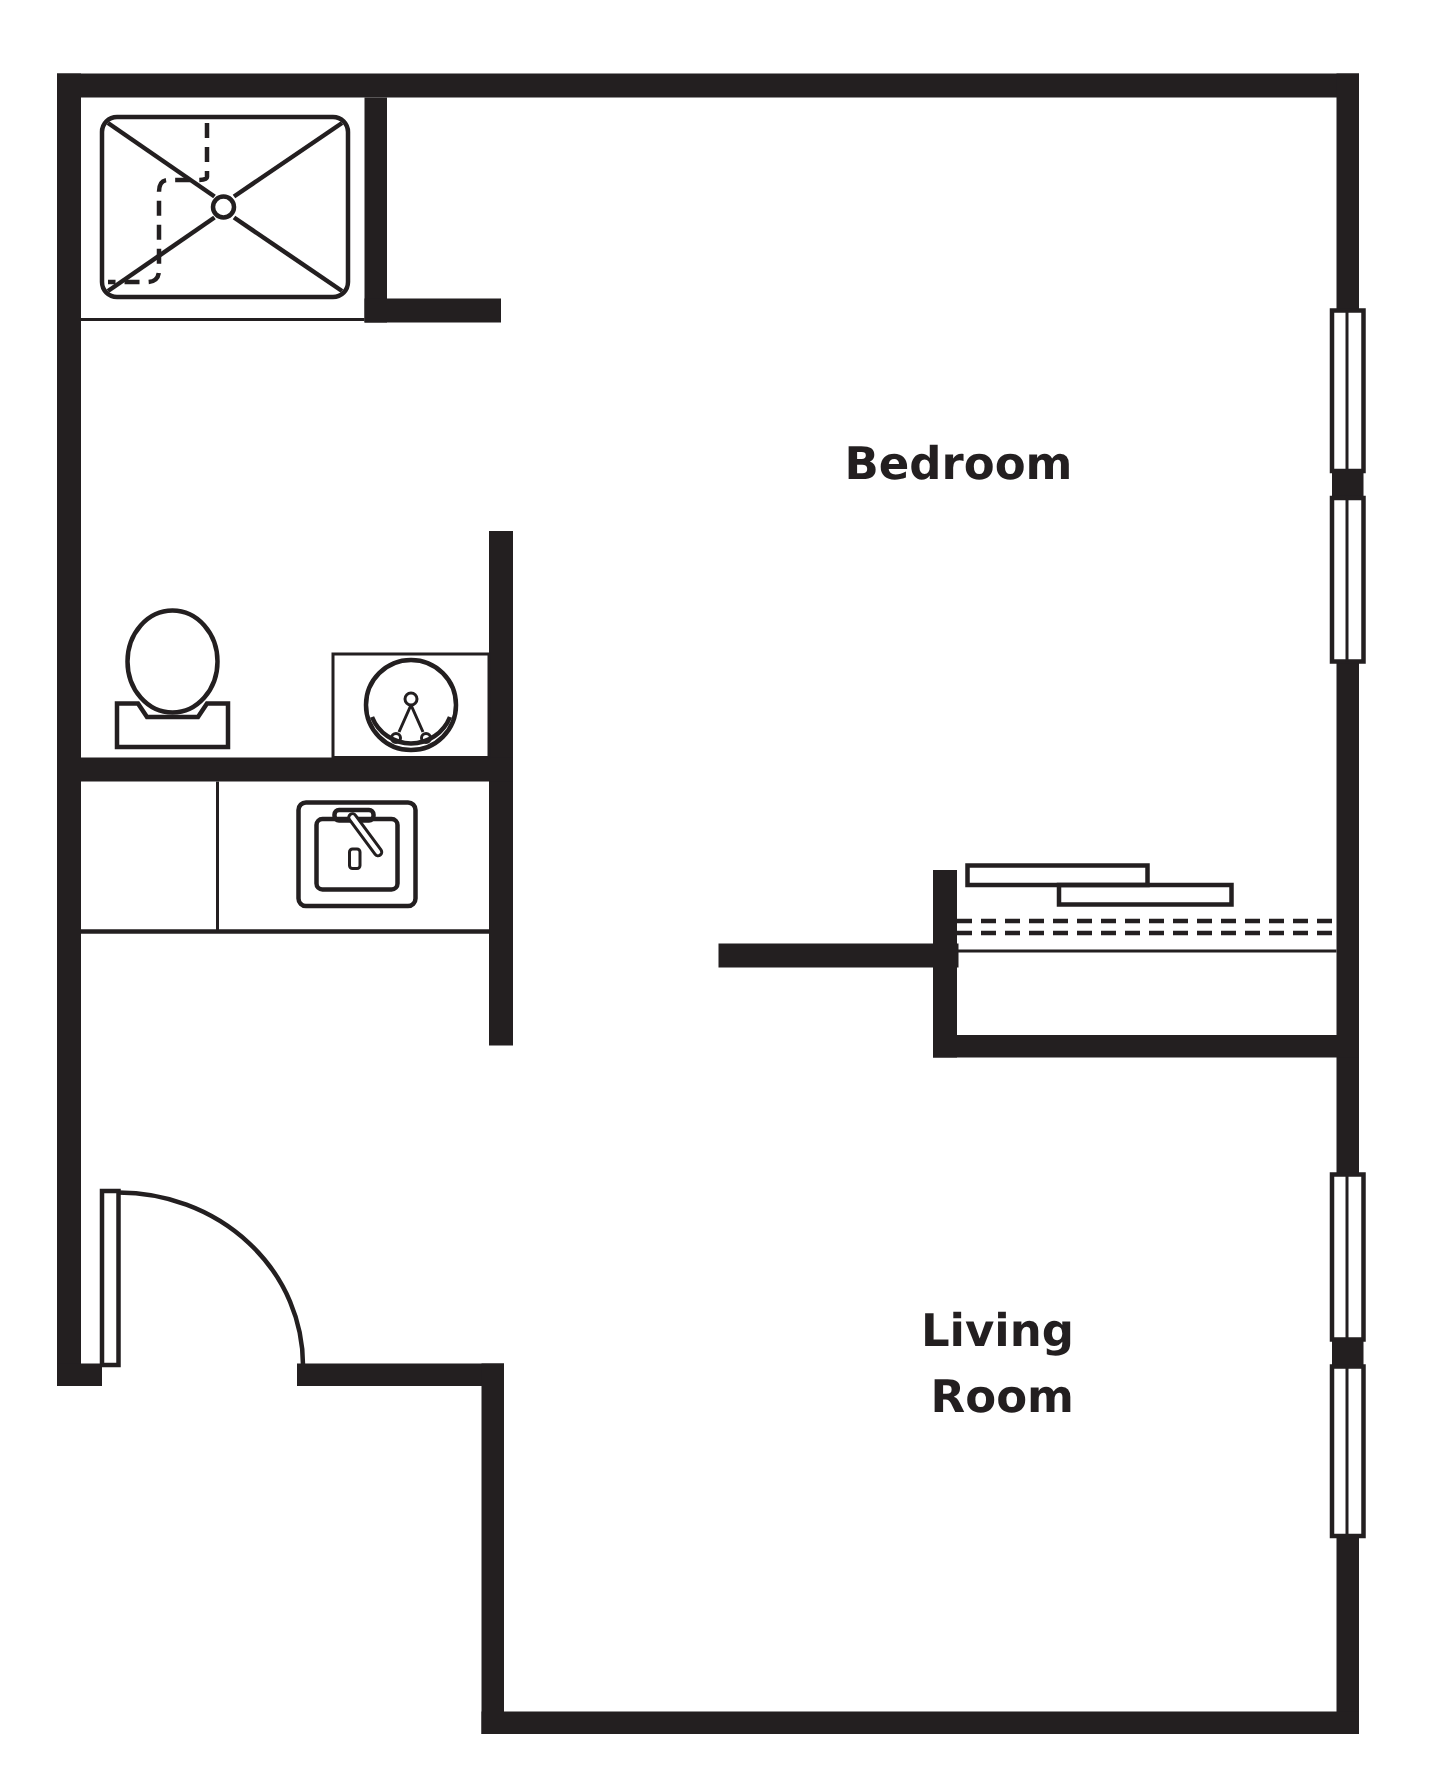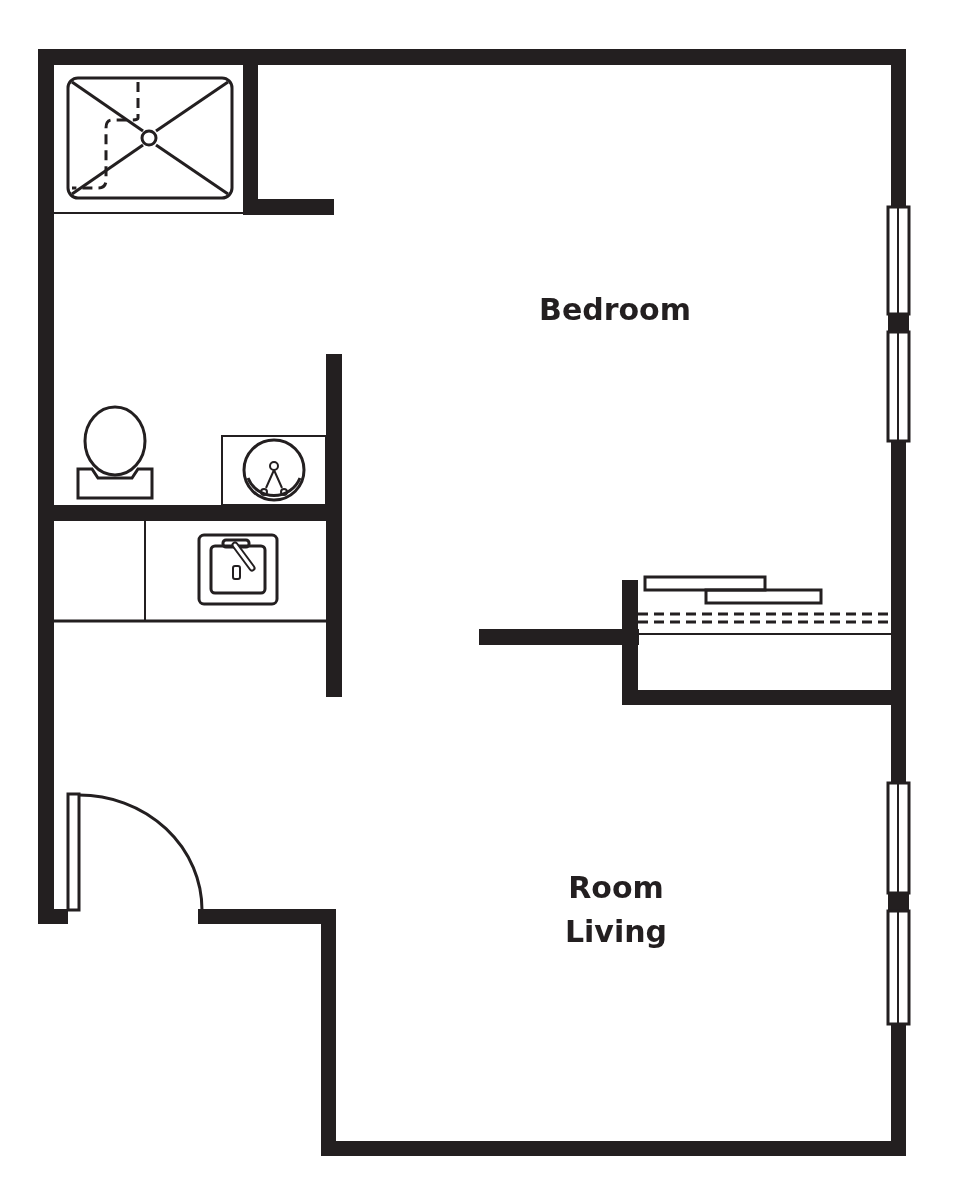--- a/index.html
+++ b/index.html
@@ -9,21 +9,21 @@
     .line { fill: none; stroke: #231f20; stroke-width: 3; }
     .thin { fill: none; stroke: #231f20; stroke-width: 2; }
     .dash { fill: none; stroke: #231f20; stroke-width: 3; stroke-dasharray: 10 6; }
     .win { fill: #ffffff; stroke: #231f20; stroke-width: 3; }
     .label {
       position: absolute;
       font-family: "DejaVu Sans", sans-serif;
       font-weight: bold;
       font-size: 30px;
       color: #231f20;
-      text-align: center;
+      text-align: right;
       line-height: 44px;
       letter-spacing: 0px;
     }
   </style>
 </head>
 <body>
 
 <svg id="plan" viewBox="0 0 960 1186" xmlns="http://www.w3.org/2000/svg">
 
   <g>
@@ -110,15 +110,15 @@
     <line class="thin" x1="898" y1="783" x2="898" y2="893"></line>
     <rect class="wall" x="888" y="893" width="21" height="18"></rect>
     <rect class="win" x="888" y="911" width="21" height="113"></rect>
     <line class="thin" x1="898" y1="911" x2="898" y2="1024"></line>
   </g>
 </svg>
 
 <div class="label" style="left:515px; top:288px; width:200px;">Bedroom</div>
 
 <div class="label" style="left:516px; top:866px; width:200px;">
+  <div>Living</div>
   <div>Room</div>
-  <div>Living</div>
 </div>
 
 </body></html>

